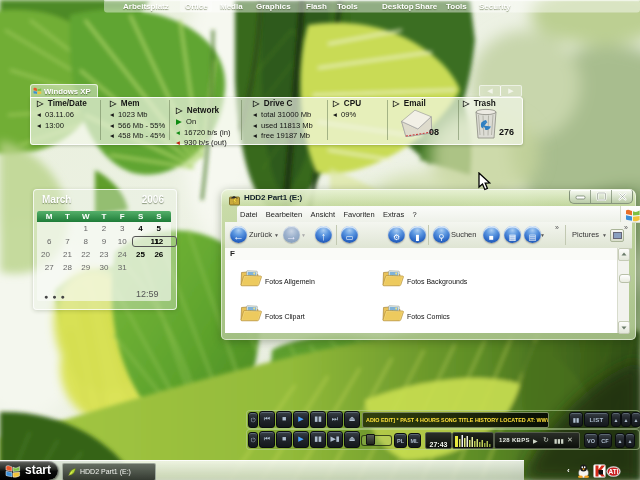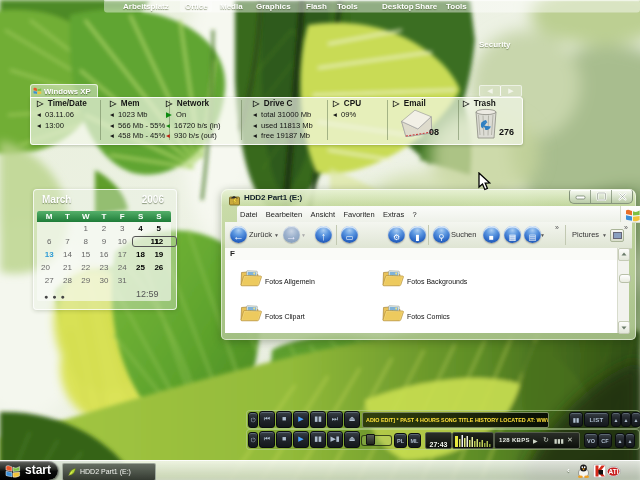--- a/index.html
+++ b/index.html
@@ -228,21 +228,21 @@
   <span class="abs" style="left:123px;top:2px;">Arbeitsplatz</span>
   <span class="abs" style="left:180px;top:0px;width:32px;height:12px;background:rgba(255,255,255,0.3);border-radius:2px;"></span>
   <span class="abs" style="left:185px;top:2px;">Office</span>
   <span class="abs" style="left:220px;top:2px;">Media</span>
   <span class="abs" style="left:256px;top:2px;">Graphics</span>
   <span class="abs" style="left:306px;top:2px;">Flash</span>
   <span class="abs" style="left:337px;top:2px;">Tools</span>
   <span class="abs" style="left:370px;top:2px;margin-left:12px;">Desktop</span>
   <span class="abs" style="left:415px;top:2px;">Share</span>
   <span class="abs" style="left:446px;top:2px;">Tools</span>
-  <span class="abs" style="left:479px;top:2px;margin-top:38px;">Security</span>
+  <span class="abs" style="left:479px;top:2px;">Security</span>
 </div>
 
 <div class="abs" style="left:30px;top:84px;width:493px;height:60px;">
 
   <div class="abs" style="left:0;top:0;width:66px;height:13px;background:rgba(235,242,225,0.5);border:1px solid rgba(255,255,255,0.7);border-bottom:none;border-radius:3px 3px 0 0;"></div>
   <svg class="abs" style="left:3px;top:2px;" width="9" height="9" viewBox="0 0 16 15">
     <path d="M1,3.4 C2.5,2.2 4,2.6 5.5,3.4 L7,3.9 L7,8.3 L1,7 Z" fill="#e8562a"></path>
     <path d="M8,4.2 C9.5,5 11,5.4 12.5,4.6 L14.6,3.6 L14.6,7.9 L8,8.5 Z" fill="#7ec043"></path>
     <path d="M1,8.2 L7,9.5 L7,13.8 C5,13.2 3,13.4 1,12.4 Z" fill="#3a8fd8"></path>
     <path d="M8,9.7 L14.6,9.1 L14.6,12.9 C12.5,13.8 10,14.6 8,14 Z" fill="#f2c33a"></path>
@@ -265,21 +265,21 @@
     <div class="hd">▷&nbsp; Time/Date</div>
     <div>◂&nbsp; 03.11.06</div>
     <div>◂&nbsp; 13:00</div>
   </div>
   <div class="abs sect" style="left:80px;">
     <div class="hd">▷&nbsp; Mem</div>
     <div>◂&nbsp; 1023 Mb</div>
     <div>◂&nbsp; 566 Mb - 55%</div>
     <div>◂&nbsp; 458 Mb - 45%</div>
   </div>
-  <div class="abs sect" style="left:136px;">
+  <div class="abs sect" style="left:146px;margin-top:7px;">
     <div class="hd">▷&nbsp; Network</div>
     <div><span style="color:#0c8a10;">▶</span>&nbsp; On</div>
     <div><span style="color:#0c8a10;">◂</span>&nbsp; 16720 b/s (in)</div>
     <div><span style="color:#c02010;">◂</span>&nbsp; 930 b/s (out)</div>
   </div>
   <div class="abs sect" style="left:223px;">
     <div class="hd">▷&nbsp; Drive C</div>
     <div>◂&nbsp; total 31000 Mb</div>
     <div>◂&nbsp; used 11813 Mb</div>
     <div>◂&nbsp; free 19187 Mb</div>
@@ -348,29 +348,20 @@
             <td style="text-align:center;color:#000;font-weight:bold;">5</td>
           </tr>
     <tr style="height:13px;color:#666;">
             <td style="text-align:center;">6</td>
             <td style="text-align:center;">7</td>
             <td style="text-align:center;">8</td>
             <td style="text-align:center;">9</td>
             <td style="text-align:center;">10</td>
             <td style="text-align:center;color:#000;font-weight:bold;"><span style="border:1px solid #555;border-radius:3px;padding:0 17px;">11</span></td>
             <td style="text-align:center;color:#000;font-weight:bold;">12</td>
-          </tr>
-    <tr style="height:13px;color:#666;">
-            <td style="text-align:center;color:#2e9bd6;font-weight:bold;">13</td>
-            <td style="text-align:center;">14</td>
-            <td style="text-align:center;">15</td>
-            <td style="text-align:center;">16</td>
-            <td style="text-align:center;">17</td>
-            <td style="text-align:center;color:#000;font-weight:bold;">18</td>
-            <td style="text-align:center;color:#000;font-weight:bold;">19</td>
           </tr>
     <tr style="height:13px;color:#666;">
             <td style="text-align:left;">20</td>
             <td style="text-align:center;">21</td>
             <td style="text-align:center;">22</td>
             <td style="text-align:center;">23</td>
             <td style="text-align:center;">24</td>
             <td style="text-align:center;color:#000;font-weight:bold;">25</td>
             <td style="text-align:center;color:#000;font-weight:bold;">26</td>
           </tr>
@@ -642,21 +633,21 @@
         <span class="wg" style="font-size:5.5px;font-weight:bold;">CF</span>
       </div>
   <div class="abs wbtn" style="left:368px;top:3px;width:8px;height:13px;">
         <span class="wg" style="font-size:5px;">▲</span>
       </div>
   <div class="abs wbtn" style="left:378px;top:3px;width:8px;height:13px;">
         <span class="wg" style="font-size:5px;">▲</span>
       </div>
 </div>
 
-<div class="abs" style="left:0;top:460px;width:640px;height:20px;background:linear-gradient(to bottom,rgba(248,250,246,0.88),rgba(206,213,201,0.8));border-top:1px solid rgba(255,255,255,0.95);">
+<div class="abs" style="left:0;top:460px;width:524px;height:20px;background:linear-gradient(to bottom,rgba(248,250,246,0.88),rgba(206,213,201,0.8));border-top:1px solid rgba(255,255,255,0.95);">
 
   <div class="abs" style="left:-4px;top:0px;width:62px;height:19px;background:linear-gradient(to bottom,#63655f 0%,#2a2c28 40%,#0a0b09 55%,#000 100%);border-radius:0 10px 10px 0;box-shadow:inset 0 1px 1px rgba(255,255,255,0.35),1px 1px 2px rgba(0,0,0,0.5);">
     <svg width="16" height="15" viewBox="0 0 16 15" style="position:absolute;left:9px;top:2px;">
       <path d="M1,3.4 C2.5,2.2 4,2.6 5.5,3.4 L7,3.9 L7,8.3 L1,7 Z" fill="#e8562a" stroke="#fff" stroke-width="0.5"></path>
       <path d="M8,4.2 C9.5,5 11,5.4 12.5,4.6 L14.6,3.6 L14.6,7.9 L8,8.5 Z" fill="#7ec043" stroke="#fff" stroke-width="0.5"></path>
       <path d="M1,8.2 L7,9.5 L7,13.8 C5,13.2 3,13.4 1,12.4 Z" fill="#3a8fd8" stroke="#fff" stroke-width="0.5"></path>
       <path d="M8,9.7 L14.6,9.1 L14.6,12.9 C12.5,13.8 10,14.6 8,14 Z" fill="#f2c33a" stroke="#fff" stroke-width="0.5"></path>
     </svg>
     <span class="abs" style="left:29px;top:2px;font-size:12px;font-weight:bold;color:#fff;text-shadow:0 1px 1px #000;">start</span>
   </div>

